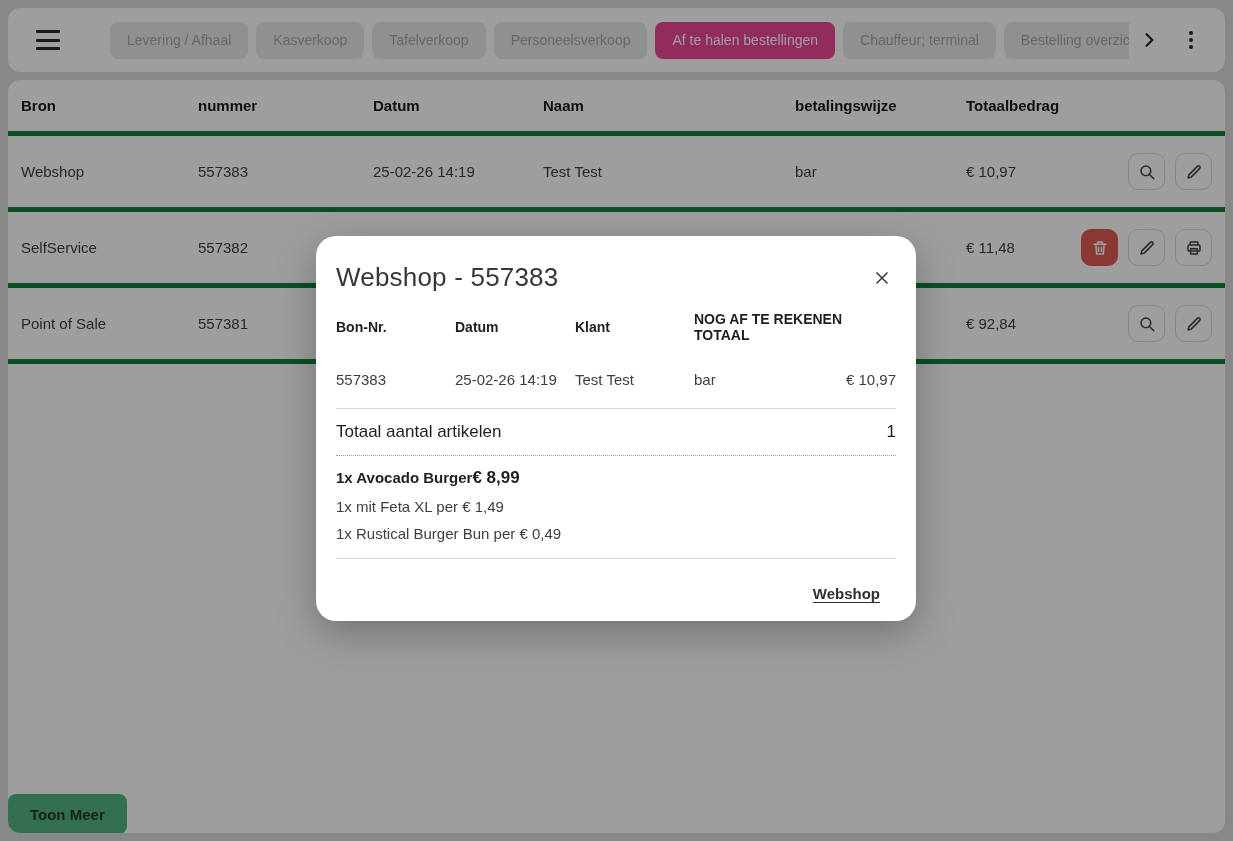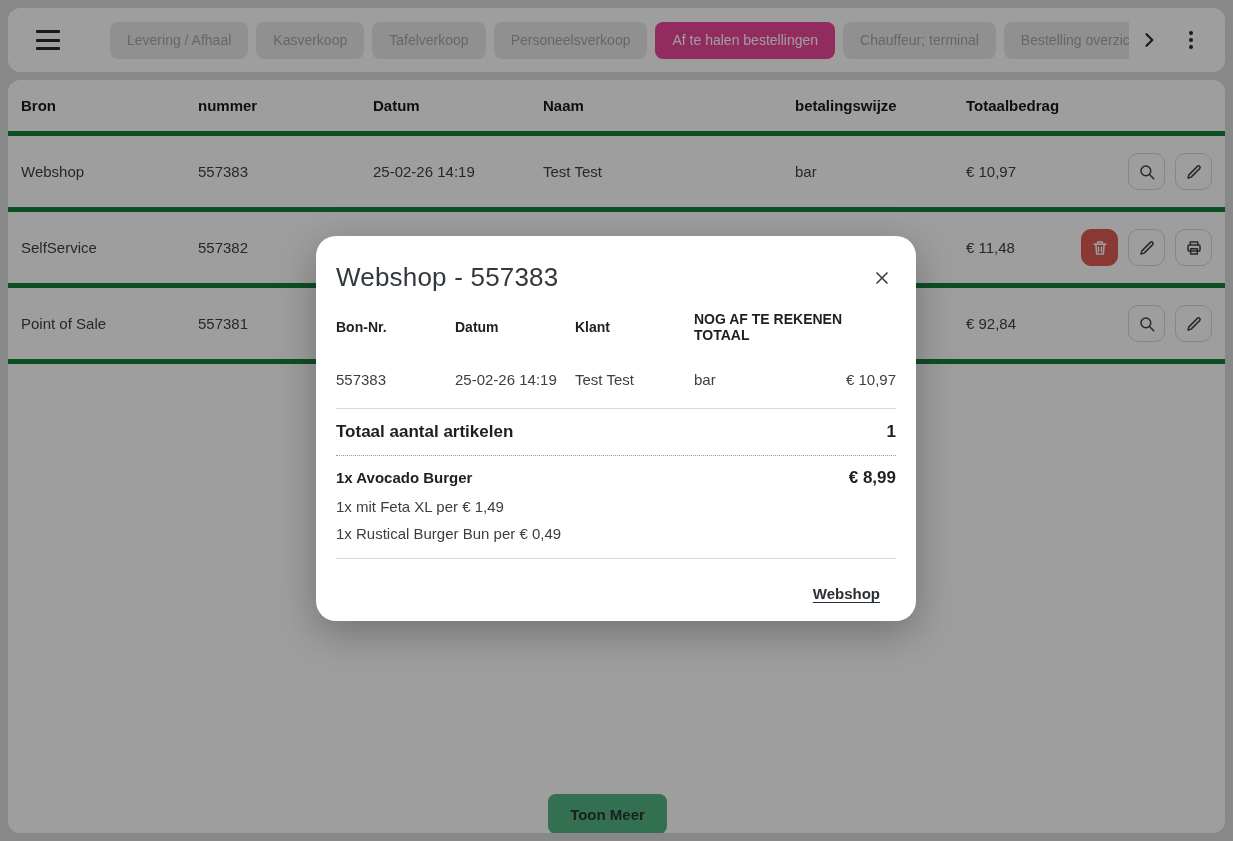--- a/index.html
+++ b/index.html
@@ -47,21 +47,21 @@
   .tdata { height:76px; font-size:15px; color:#3e4347; }
   .tdata:first-of-type { height:81px; }
   .cell { padding-right:8px; }
   .actions { display:flex; gap:10px; justify-content:flex-end; }
   .icon-btn {
     width:37px; height:37px; border-radius:10px; border:1px solid #d8d8d8;
     background:#ffffff; display:flex; align-items:center; justify-content:center; cursor:pointer;
   }
   .icon-btn.danger { background:#df5b54; border-color:#df5b54; }
 
-  .show-more-wrap { position:absolute; left:0; right:18px; top:714px; display:flex; justify-content:center; }
+  .show-more-wrap { position:absolute; left:0; right:18px; top:714px; display:flex; justify-content:flex-start; }
   .show-more {
     height:40px; padding:0 22px; border:none; border-radius:8px;
     background:#53b483; color:#2b3530; font-size:15px; font-weight:700;
     font-family:inherit; cursor:pointer;
   }
 
   
   .overlay { position:absolute; inset:0; background:rgba(0,0,0,0.38); z-index:10; }
   .modal {
     position:absolute; left:316px; top:236px; width:600px; height:385px; z-index:20;
@@ -74,24 +74,24 @@
 
   .mrow { display:grid; grid-template-columns:119px 120px 119px 1fr auto; align-items:center; }
   .mhead { font-size:14px; font-weight:700; color:#1c1f23; margin-bottom:4px; }
   .mhead .span2 { grid-column:4 / 6; }
   .mdata { font-size:15px; color:#3a3f44; margin-top:24px; }
   .mdata .amount { text-align:right; }
 
   .divider { border:none; border-top:1px solid #d9d9d9; margin-top:20px; }
   .divider.dotted { border-top:1px dotted #9a9a9a; }
 
-  .totals-row { display:flex; justify-content:space-between; align-items:center; padding:13px 0; font-size:17px; font-weight:700; color:#1c1f23; }
+  .totals-row { display:flex; justify-content:space-between; align-items:center; padding:13px 0; font-size:17px; font-weight:400; color:#1c1f23; }
 
   .items { padding-top:12px; }
-  .item-row { display:flex; justify-content:space-between; align-items:baseline; }
+  .item-row { display:flex; align-items:baseline; }
   .item-name { font-size:15px; font-weight:700; color:#1c1f23; }
   .item-price { font-size:17px; font-weight:700; color:#1c1f23; }
   .item-option { font-size:15px; color:#3a3f44; margin-top:10px; }
 
   .cancel-link {
     align-self:flex-end; margin-top:26px; margin-right:16px;
     background:none; border:none; cursor:pointer; font-family:inherit;
     font-size:15px; font-weight:700; color:#2b3035; text-decoration:underline;
     text-underline-offset:3px;
   }

